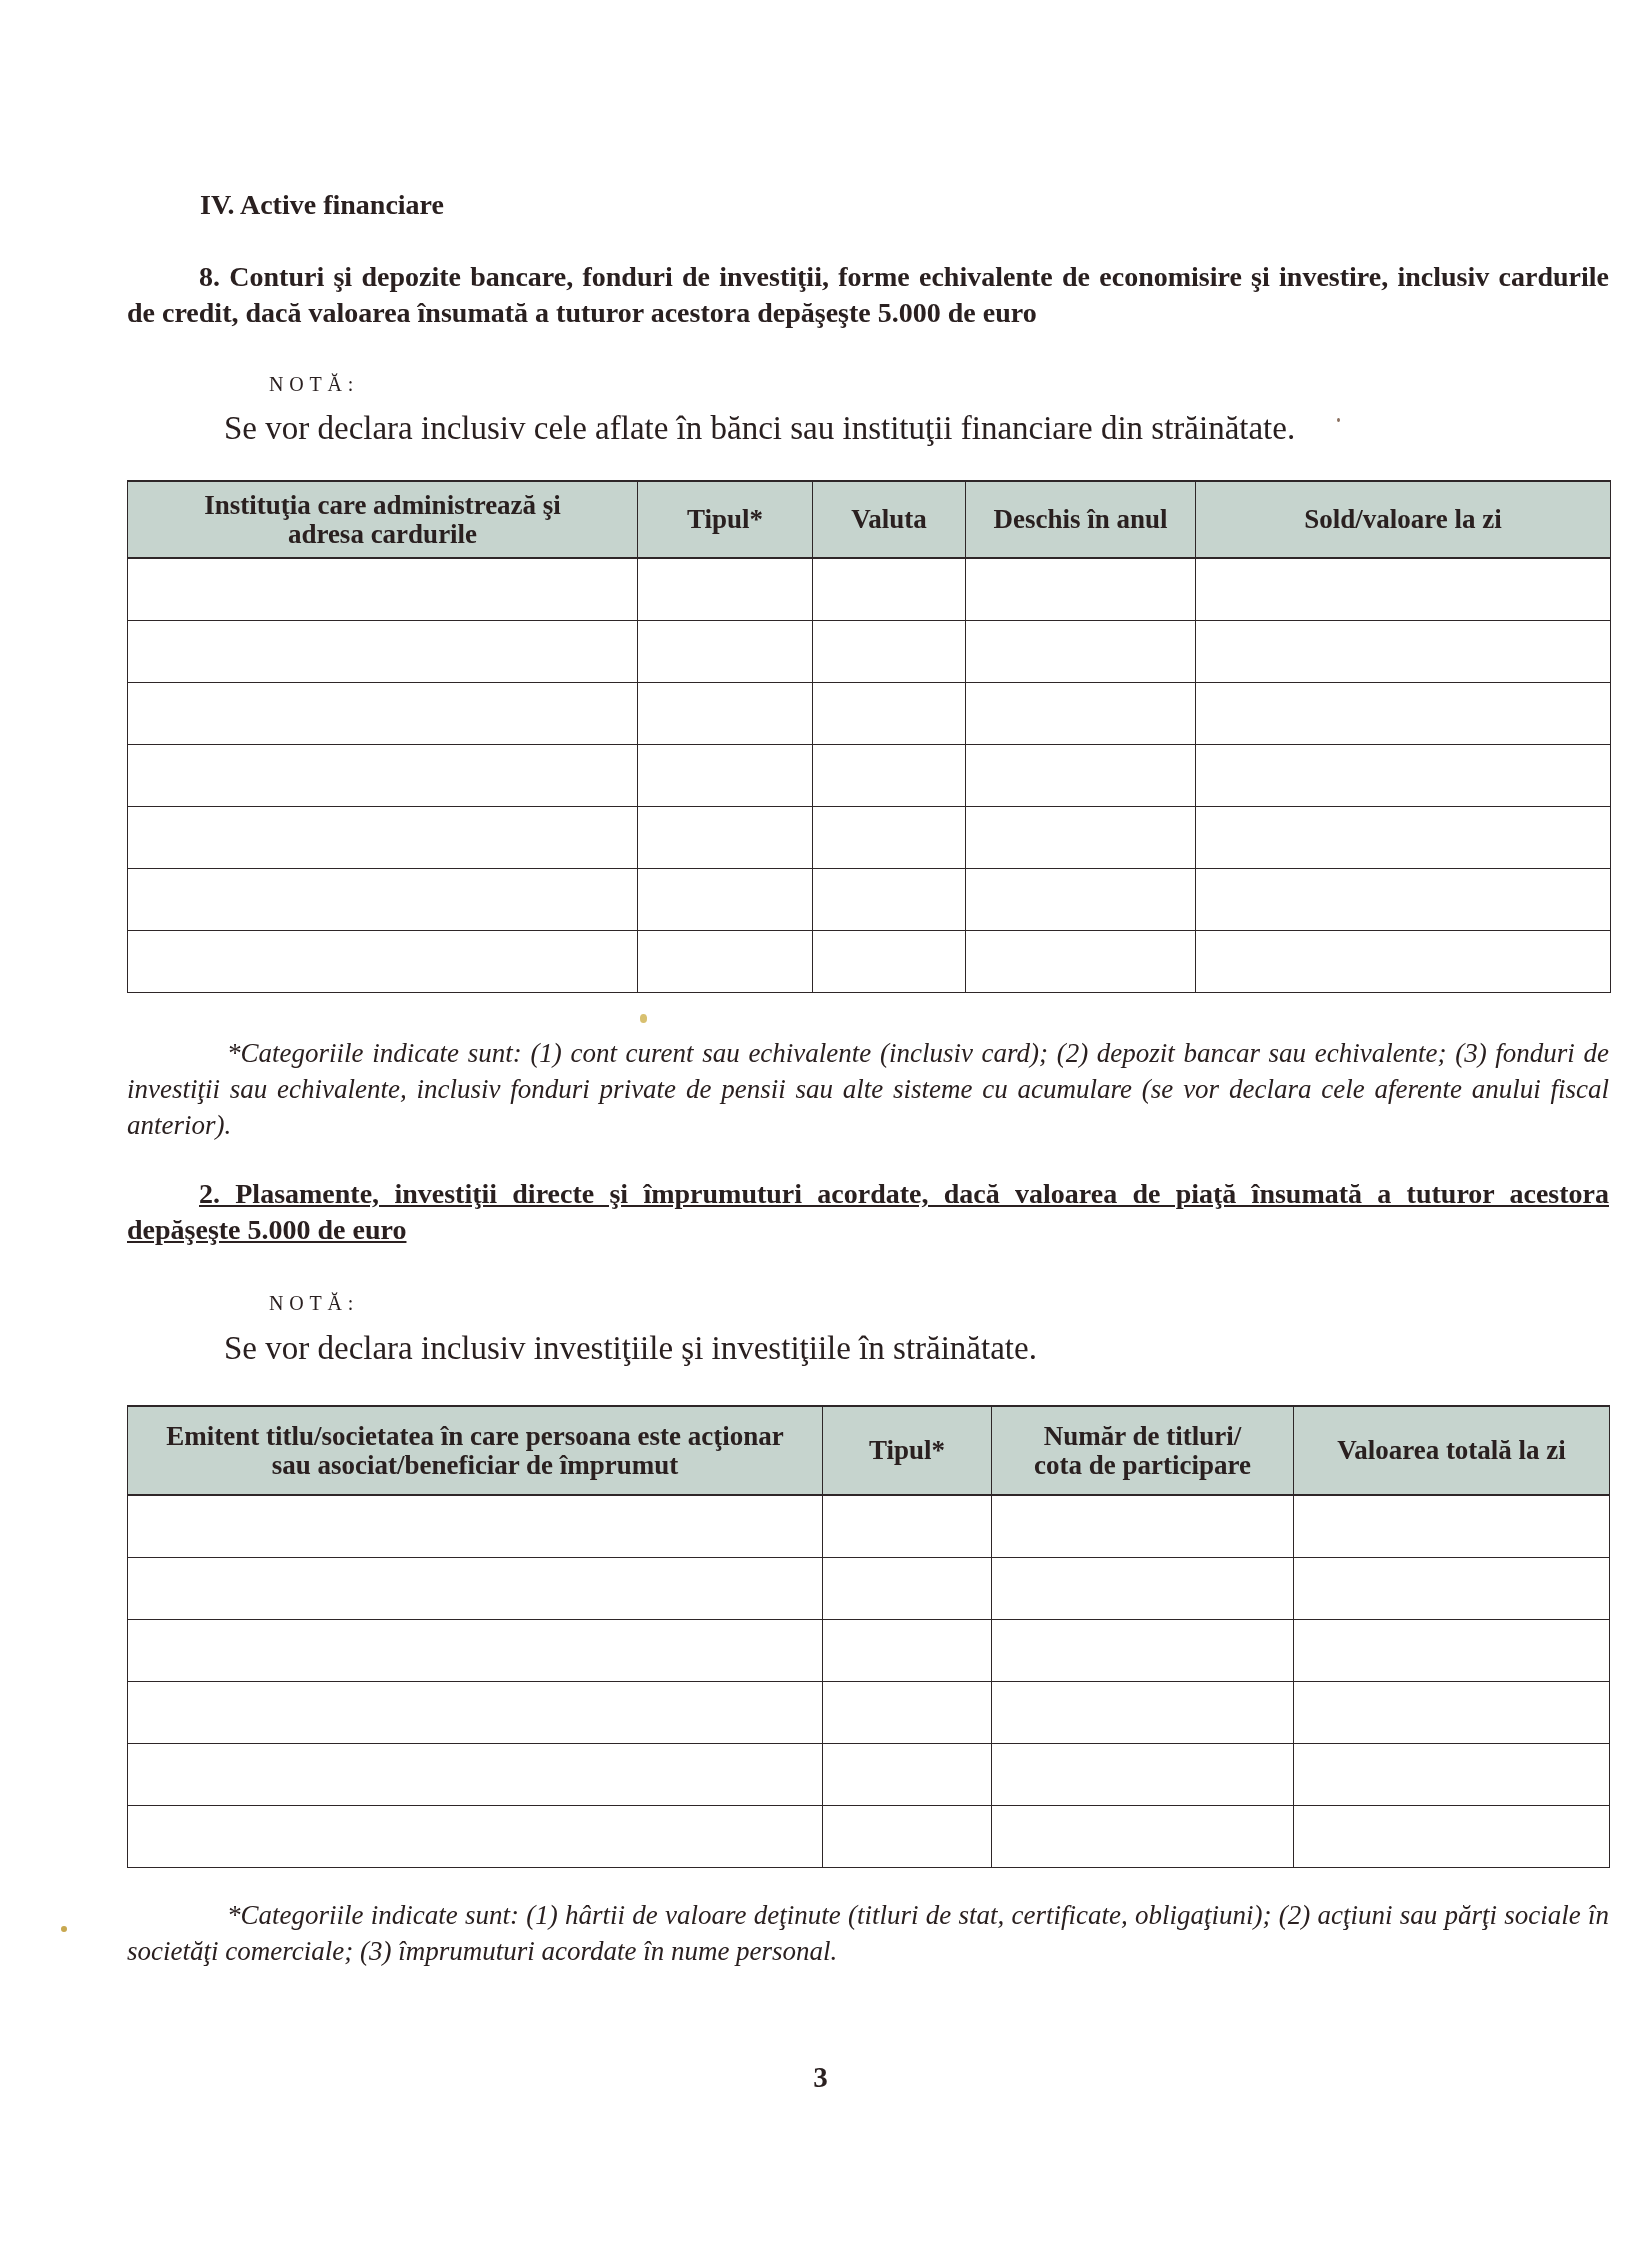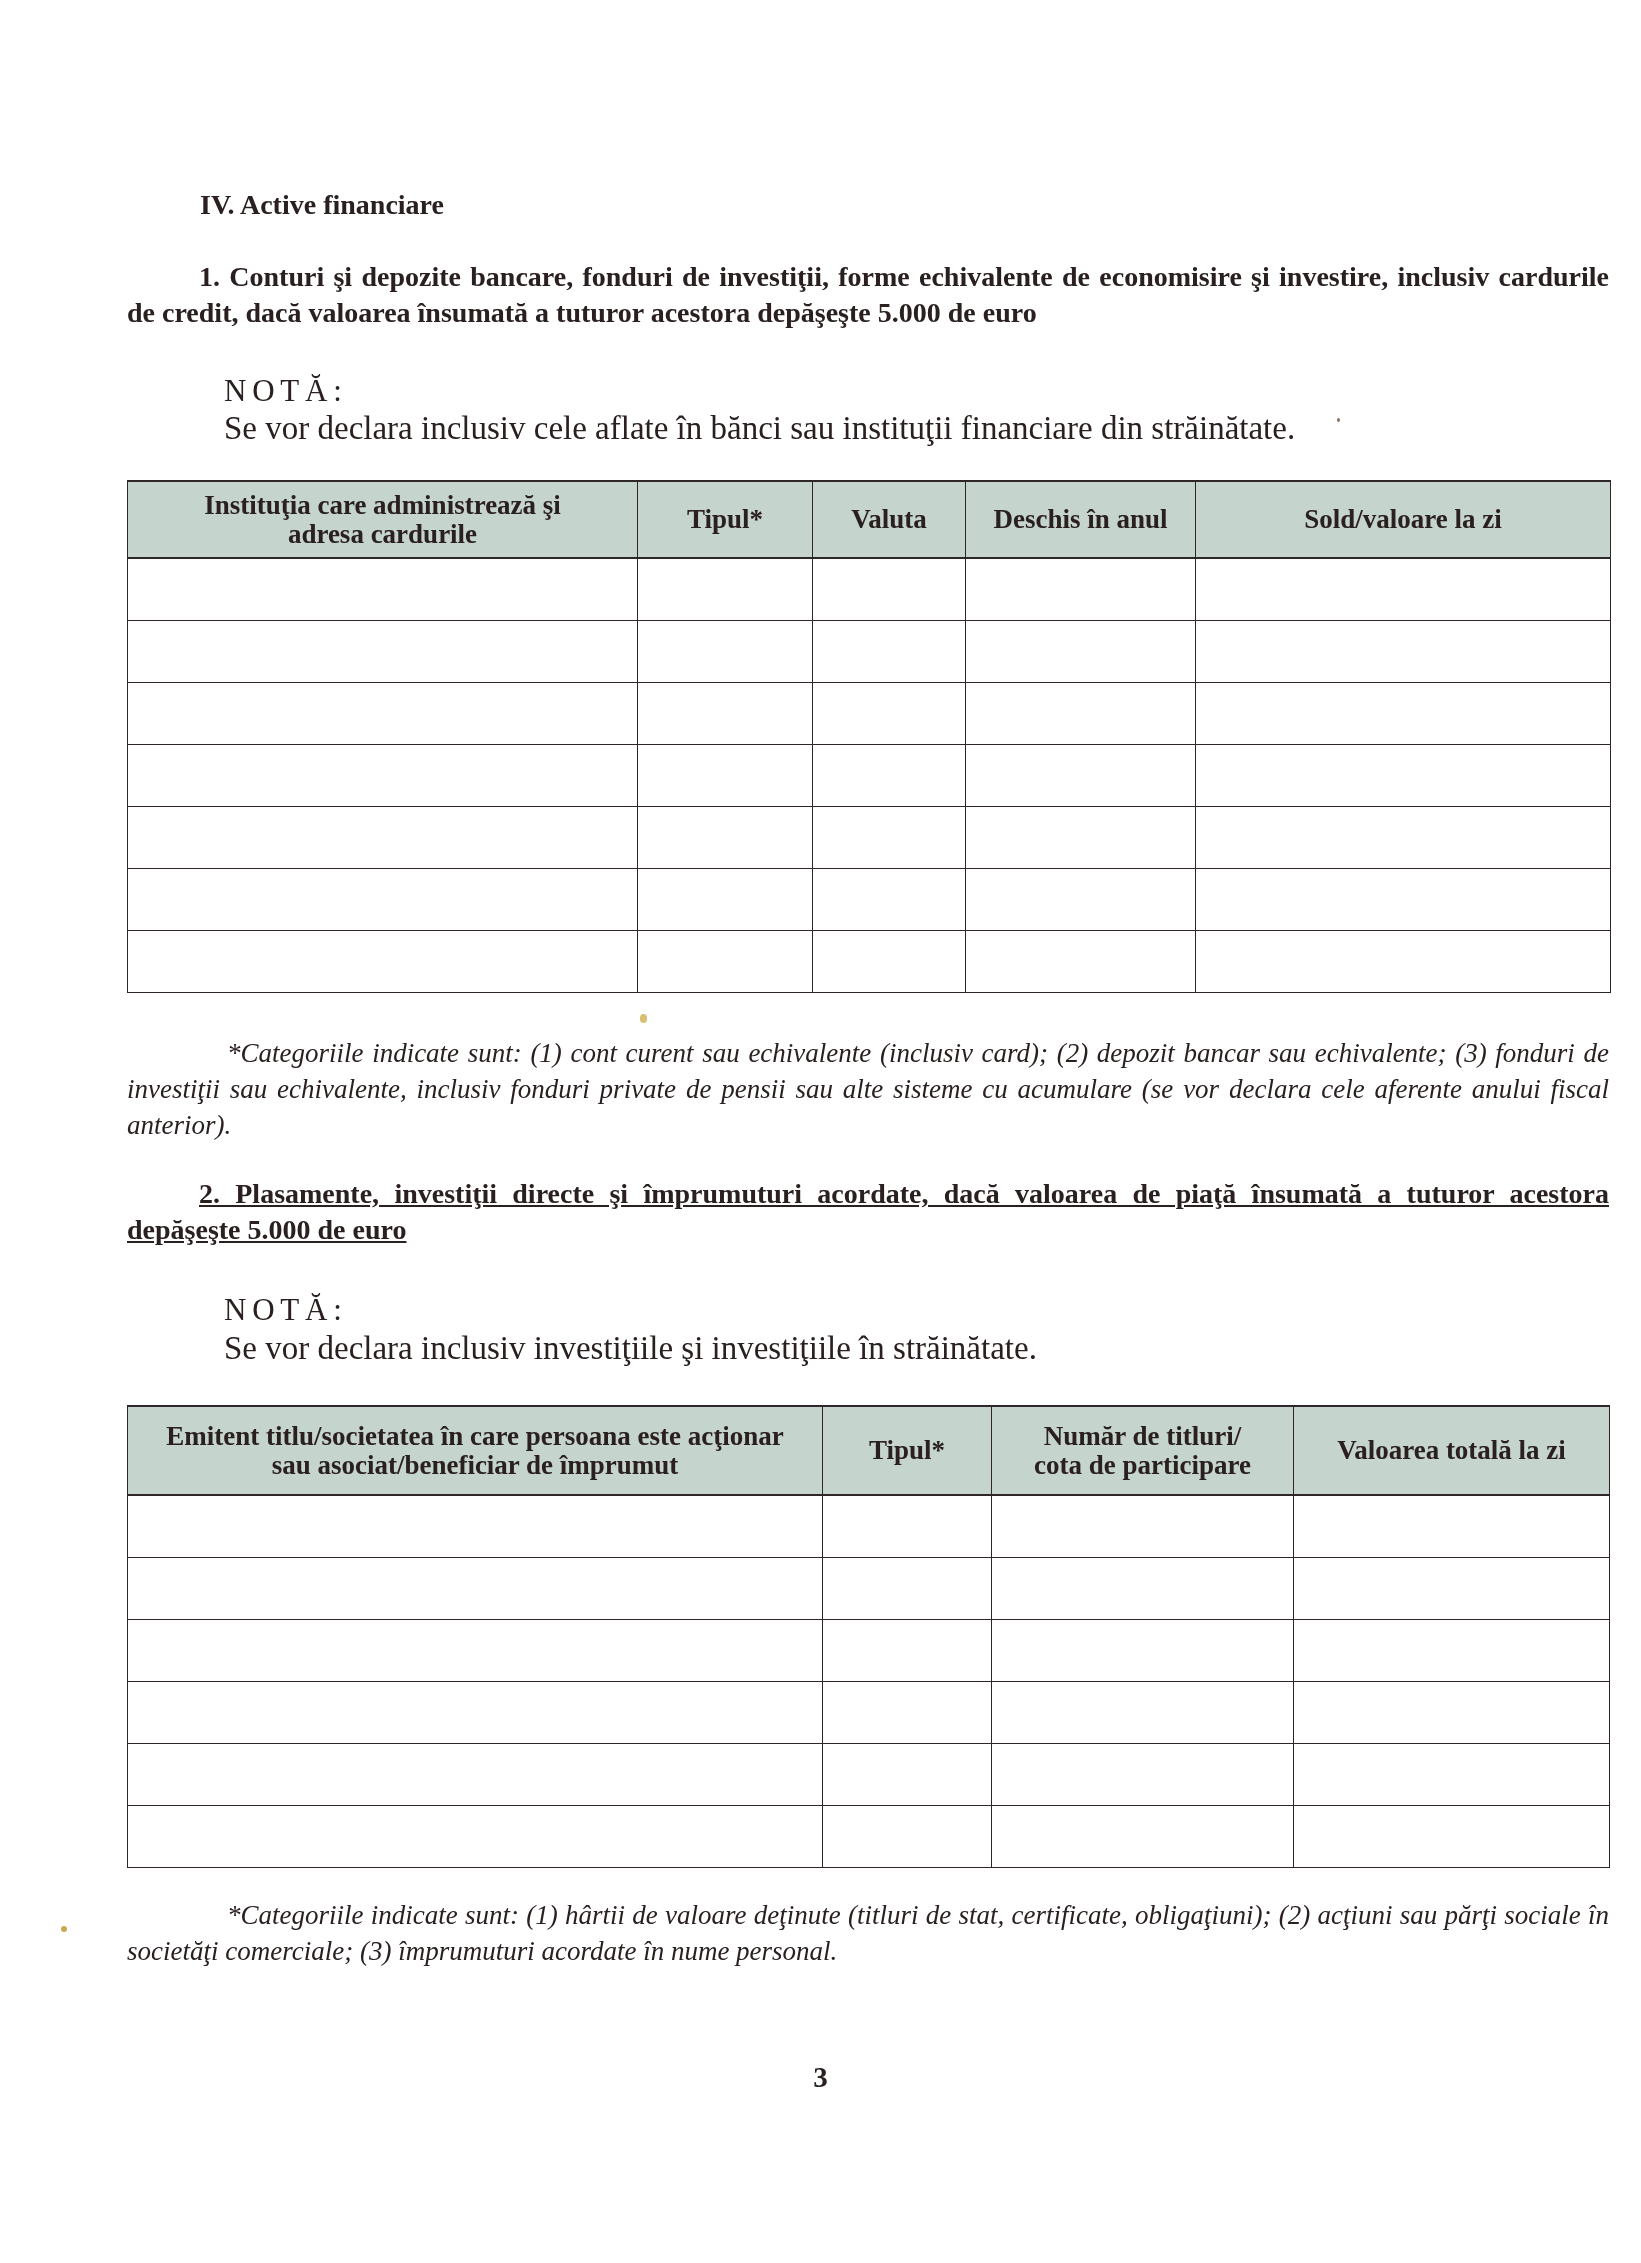--- a/index.html
+++ b/index.html
@@ -9,21 +9,21 @@
   }
   .abs { position: absolute; }
   .section-title { left: 200px; top: 189px; font-size: 28px; font-weight: bold; }
   .para-bold {
     font-size: 28px; font-weight: bold; line-height: 36px;
     text-align: justify; text-align-last: left;
   }
   .para-bold .indent { display: inline-block; width: 72px; }
   #p1 { left: 127px; top: 259px; width: 1482px; }
   #p2 { left: 127px; top: 1176px; width: 1482px; text-decoration: underline; }
-  .nota { font-size: 31px; letter-spacing: 5.8px; }
+  .nota { font-size: 20px; letter-spacing: 5.8px; margin-left: 45px; }
   .nota-text { font-size: 33px; }
   #nota1 { left: 224px; top: 373px; }
   #nota1t { left: 224px; top: 410px; }
   #nota2 { left: 224px; top: 1292px; }
   #nota2t { left: 224px; top: 1330px; }
 
   table.form-table {
     position: absolute; border-collapse: collapse; table-layout: fixed;
     left: 127px; width: 1482px;
   }
@@ -47,21 +47,21 @@
   #fn1 { left: 127px; top: 1035px; width: 1482px; }
   #fn2 { left: 127px; top: 1897px; width: 1482px; }
   .page-number { left: 0; width: 1641px; text-align: center; top: 2061px; font-size: 29px; font-weight: bold; }
   .speck { position: absolute; border-radius: 50%; }
 </style>
 </head>
 <body>
 
 <div class="abs section-title">IV. Active financiare</div>
 
-<div id="p1" class="abs para-bold"><span class="indent"></span><span>1. Conturi şi depozite bancare, fonduri de investiţii, forme echivalente de economisire şi investire, inclusiv cardurile de credit, dacă valoarea însumată a tuturor acestora depăşeşte 5.000 de euro</span></div>
+<div id="p1" class="abs para-bold"><span class="indent"></span><span>8. Conturi şi depozite bancare, fonduri de investiţii, forme echivalente de economisire şi investire, inclusiv cardurile de credit, dacă valoarea însumată a tuturor acestora depăşeşte 5.000 de euro</span></div>
 
 <div id="nota1" class="abs nota">NOTĂ:</div>
 <div id="nota1t" class="abs nota-text">Se vor declara inclusiv cele aflate în bănci sau instituţii financiare din străinătate.</div>
 
 <table id="t1" class="form-table">
   <colgroup>
     <col style="width:510px">
       <col style="width:175px">
       <col style="width:153px">
       <col style="width:230px">

